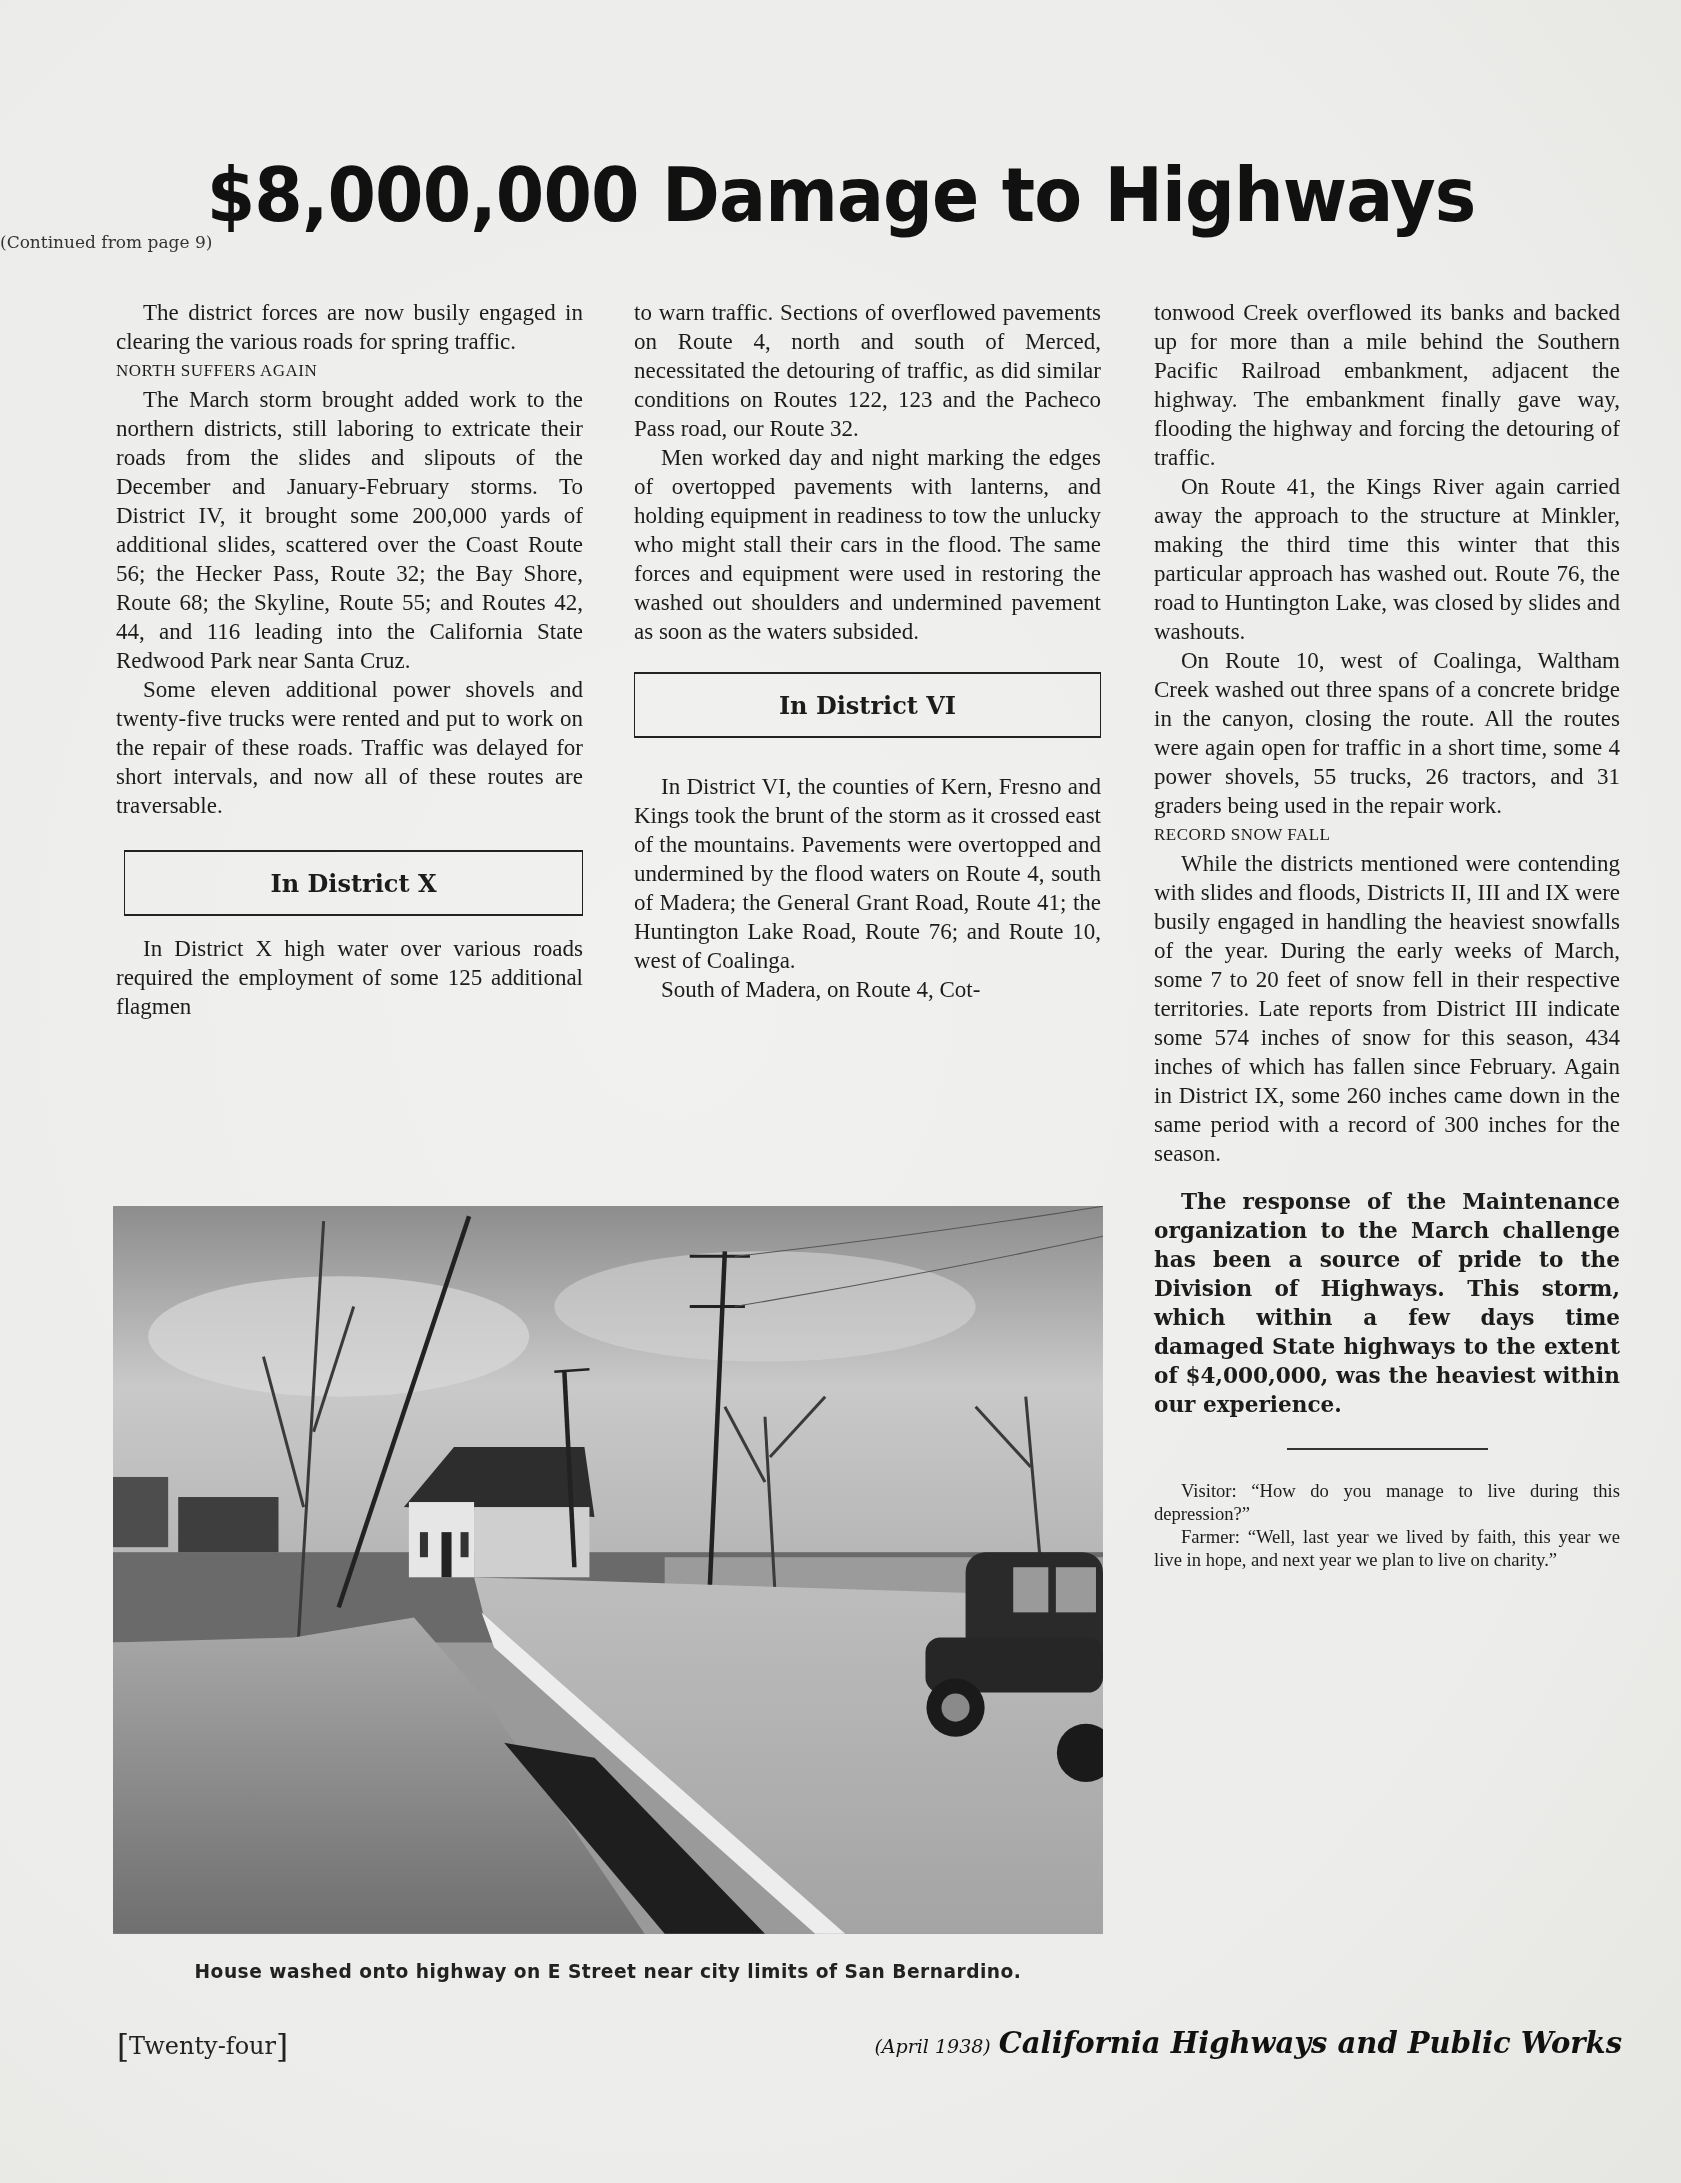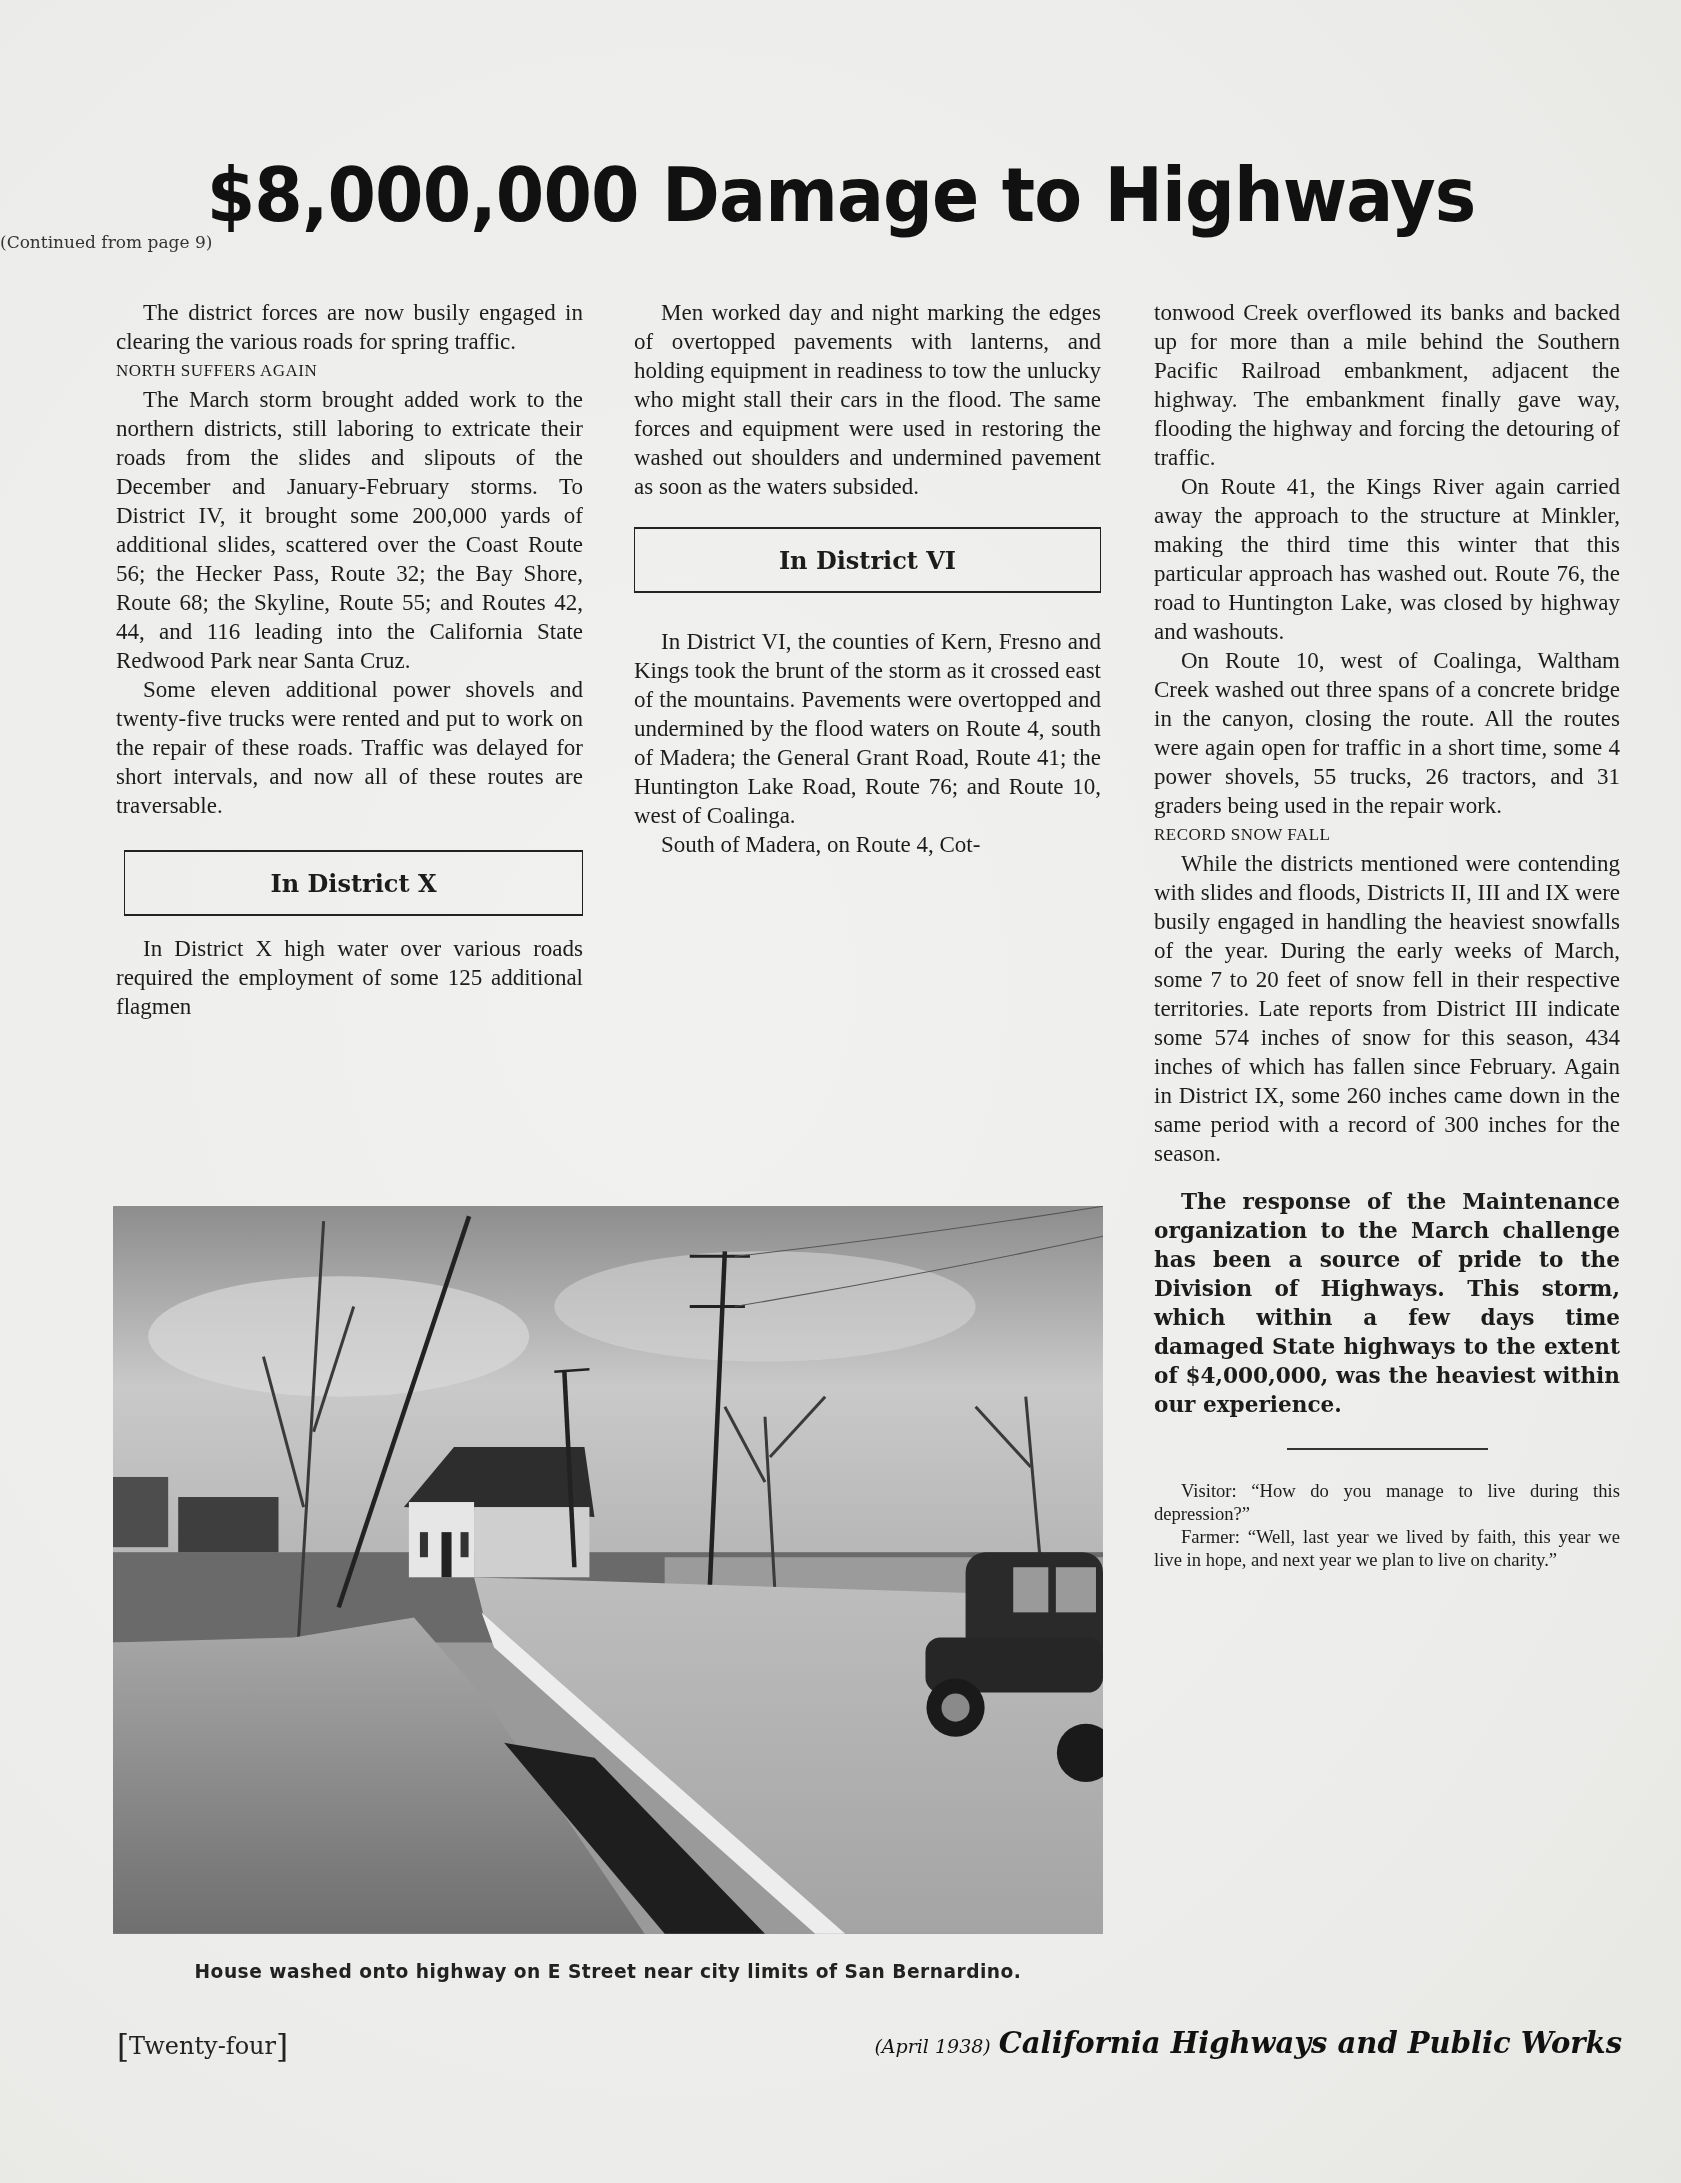--- a/index.html
+++ b/index.html
@@ -88,31 +88,32 @@
   <p class="subhead">NORTH SUFFERS AGAIN</p>
   <p>The March storm brought added work to the northern districts, still laboring to extricate their roads from the slides and slipouts of the December and January-February storms. To District IV, it brought some 200,000 yards of additional slides, scattered over the Coast Route 56; the Hecker Pass, Route 32; the Bay Shore, Route 68; the Skyline, Route 55; and Routes 42, 44, and 116 leading into the California State Redwood Park near Santa Cruz.</p>
   <p>Some eleven additional power shovels and twenty-five trucks were rented and put to work on the repair of these roads. Traffic was delayed for short intervals, and now all of these routes are traversable.</p>
   <div class="district-box boxX">
     <span>In District X</span>
   </div>
   <p>In District X high water over various roads required the employment of some 125 additional flagmen</p>
 </div>
 
 <div class="col col2">
+  <p class="noindent">to warn traffic. Sections of overflowed pavements on Route 4, north and south of Merced, necessitated the detouring of traffic, as did similar conditions on Routes 122, 123 and the Pacheco Pass road, our Route 32.</p>
   <p>Men worked day and night marking the edges of overtopped pavements with lanterns, and holding equipment in readiness to tow the unlucky who might stall their cars in the flood. The same forces and equipment were used in restoring the washed out shoulders and undermined pavement as soon as the waters subsided.</p>
   <div class="district-box boxVI">
     <span>In District VI</span>
   </div>
   <p>In District VI, the counties of Kern, Fresno and Kings took the brunt of the storm as it crossed east of the mountains. Pavements were overtopped and undermined by the flood waters on Route 4, south of Madera; the General Grant Road, Route 41; the Huntington Lake Road, Route 76; and Route 10, west of Coalinga.</p>
   <p>South of Madera, on Route 4, Cot-</p>
 </div>
 
 <div class="col col3">
   <p class="noindent">tonwood Creek overflowed its banks and backed up for more than a mile behind the Southern Pacific Railroad embankment, adjacent the highway. The embankment finally gave way, flooding the highway and forcing the detouring of traffic.</p>
-  <p>On Route 41, the Kings River again carried away the approach to the structure at Minkler, making the third time this winter that this particular approach has washed out. Route 76, the road to Huntington Lake, was closed by highway and washouts.</p>
+  <p>On Route 41, the Kings River again carried away the approach to the structure at Minkler, making the third time this winter that this particular approach has washed out. Route 76, the road to Huntington Lake, was closed by slides and washouts.</p>
   <p>On Route 10, west of Coalinga, Waltham Creek washed out three spans of a concrete bridge in the canyon, closing the route. All the routes were again open for traffic in a short time, some 4 power shovels, 55 trucks, 26 tractors, and 31 graders being used in the repair work.</p>
   <p class="subhead">RECORD SNOW FALL</p>
   <p>While the districts mentioned were contending with slides and floods, Districts II, III and IX were busily engaged in handling the heaviest snowfalls of the year. During the early weeks of March, some 7 to 20 feet of snow fell in their respective territories. Late reports from District III indicate some 574 inches of snow for this season, 434 inches of which has fallen since February. Again in District IX, some 260 inches came down in the same period with a record of 300 inches for the season.</p>
   <div class="bold-para">
     <p>The response of the Maintenance organization to the March challenge has been a source of pride to the Division of Highways. This storm, which within a few days time damaged State highways to the extent of $4,000,000, was the heaviest within our experience.</p>
   </div>
   <div class="rule"></div>
   <div class="footnote">
     <p>Visitor: “How do you manage to live during this depression?”</p>
     <p>Farmer: “Well, last year we lived by faith, this year we live in hope, and next year we plan to live on charity.”</p>

